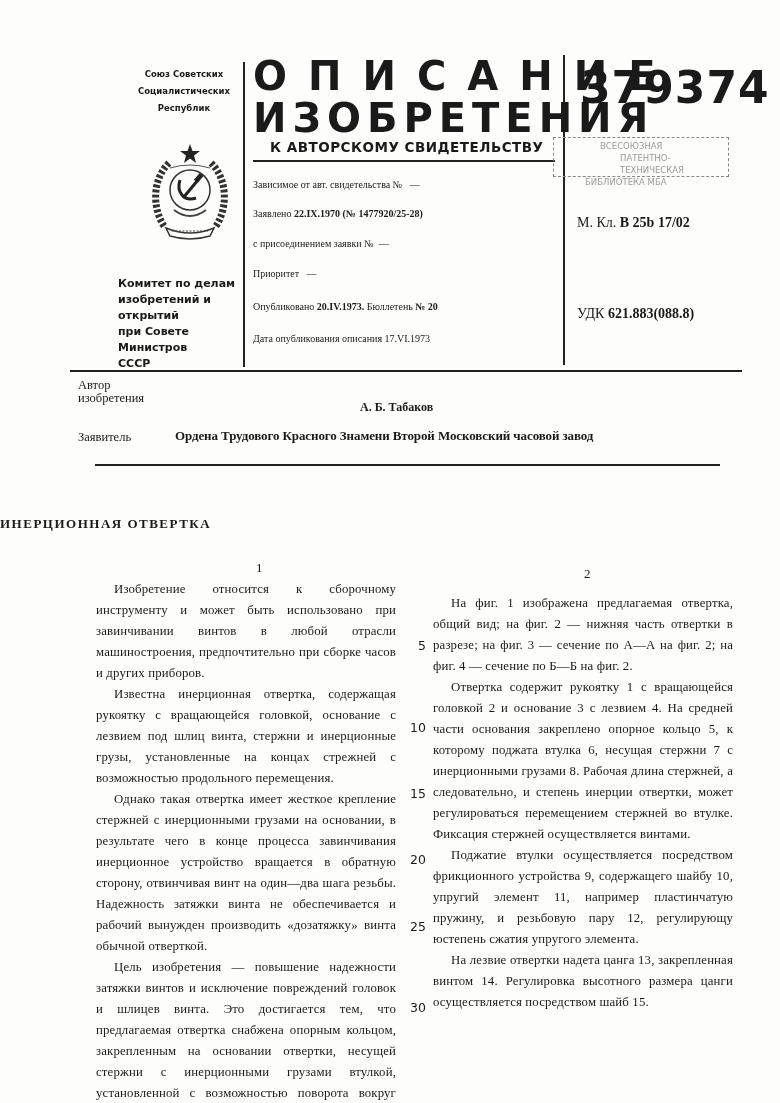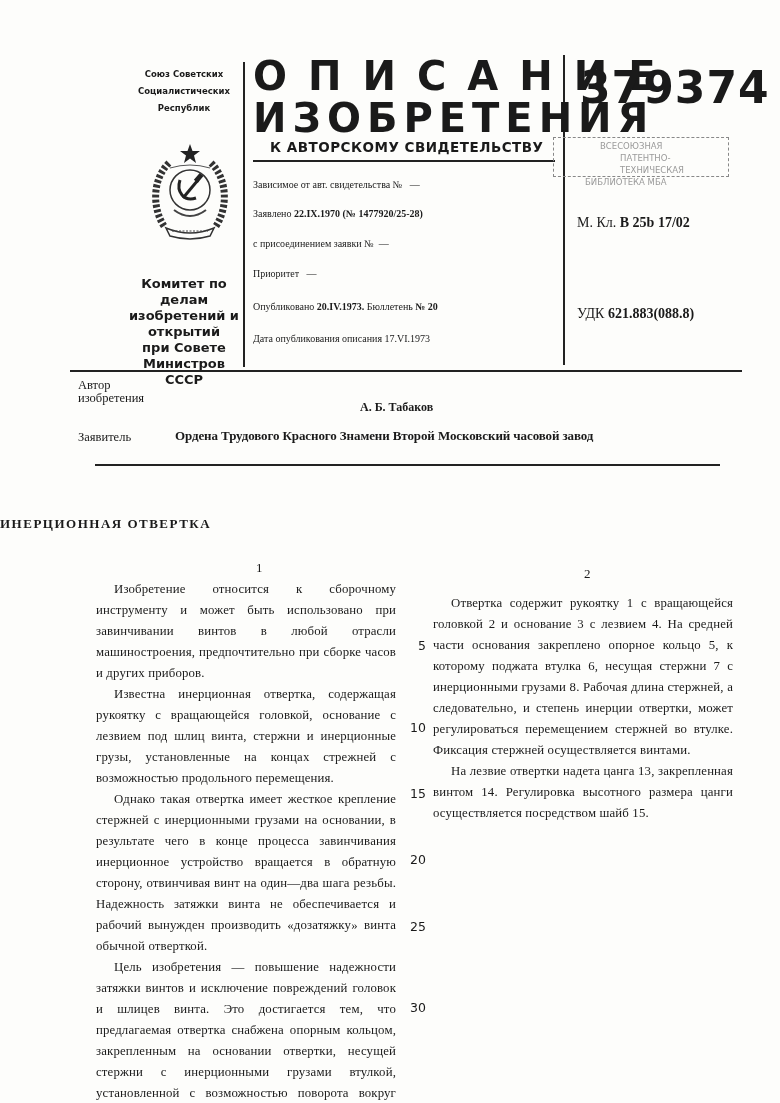--- a/index.html
+++ b/index.html
@@ -7,22 +7,22 @@
       width: 780px; height: 1103px; background: #fdfdfb; color: #1a1a1a;
       position: relative; overflow: hidden;
       font-family: "Liberation Serif", "DejaVu Serif", serif;
     }
     .abs { position: absolute; }
 
     
     .union { left: 120px; top: 66px; width: 128px; text-align: center;
       font-family: "DejaVu Sans", sans-serif; font-weight: bold; font-size: 8.5px; line-height: 17px; }
     .emblem { left: 150px; top: 138px; width: 80px; height: 110px; }
-    .committee { left: 118px; top: 276px; width: 132px; text-align: center;
-      font-family: "DejaVu Sans", sans-serif; font-weight: bold; font-size: 13px; line-height: 16px; }
+    .committee { left: 118px; top: 276px; width: 132px; 
+      font-family: "DejaVu Sans", sans-serif; font-weight: bold; font-size: 11px; line-height: 16px; }
 
     
     .vrule-left { left: 243px; top: 62px; width: 1.5px; height: 305px; background: #222; }
     .vrule-right { left: 563px; top: 55px; width: 1.5px; height: 310px; background: #222; }
 
     
     .title1 { left: 253px; top: 54px; font-family: "DejaVu Sans", sans-serif; font-weight: bold;
       font-size: 40px; letter-spacing: 21px; line-height: 44px; }
     .title2 { left: 253px; top: 96px; font-family: "DejaVu Sans", sans-serif; font-weight: bold;
       font-size: 40px; letter-spacing: 6px; line-height: 44px; }
@@ -157,15 +157,17 @@
 </div>
 
 <div class="abs ln" style="left:418px; top:638px">5</div>
 <div class="abs ln" style="left:410px; top:720px">10</div>
 <div class="abs ln" style="left:410px; top:786px">15</div>
 <div class="abs ln" style="left:410px; top:852px">20</div>
 <div class="abs ln" style="left:410px; top:919px">25</div>
 <div class="abs ln" style="left:410px; top:1000px">30</div>
 
 <div class="abs col col2">
+  <p>На фиг. 1 изображена предлагаемая отвертка, общий вид; на фиг. 2 — нижняя часть отвертки в разрезе; на фиг. 3 — сечение по А—А на фиг. 2; на фиг. 4 — сечение по Б—Б на фиг. 2.</p>
   <p>Отвертка содержит рукоятку 1 с вращающейся головкой 2 и основание 3 с лезвием 4. На средней части основания закреплено опорное кольцо 5, к которому поджата втулка 6, несущая стержни 7 с инерционными грузами 8. Рабочая длина стержней, а следовательно, и степень инерции отвертки, может регулироваться перемещением стержней во втулке. Фиксация стержней осуществляется винтами.</p>
+  <p>Поджатие втулки осуществляется посредством фрикционного устройства 9, содержащего шайбу 10, упругий элемент 11, например пластинчатую пружину, и резьбовую пару 12, регулирующу юстепень сжатия упругого элемента.</p>
   <p>На лезвие отвертки надета цанга 13, закрепленная винтом 14. Регулировка высотного размера цанги осуществляется посредством шайб 15.</p>
 </div>
 
 </body></html>

